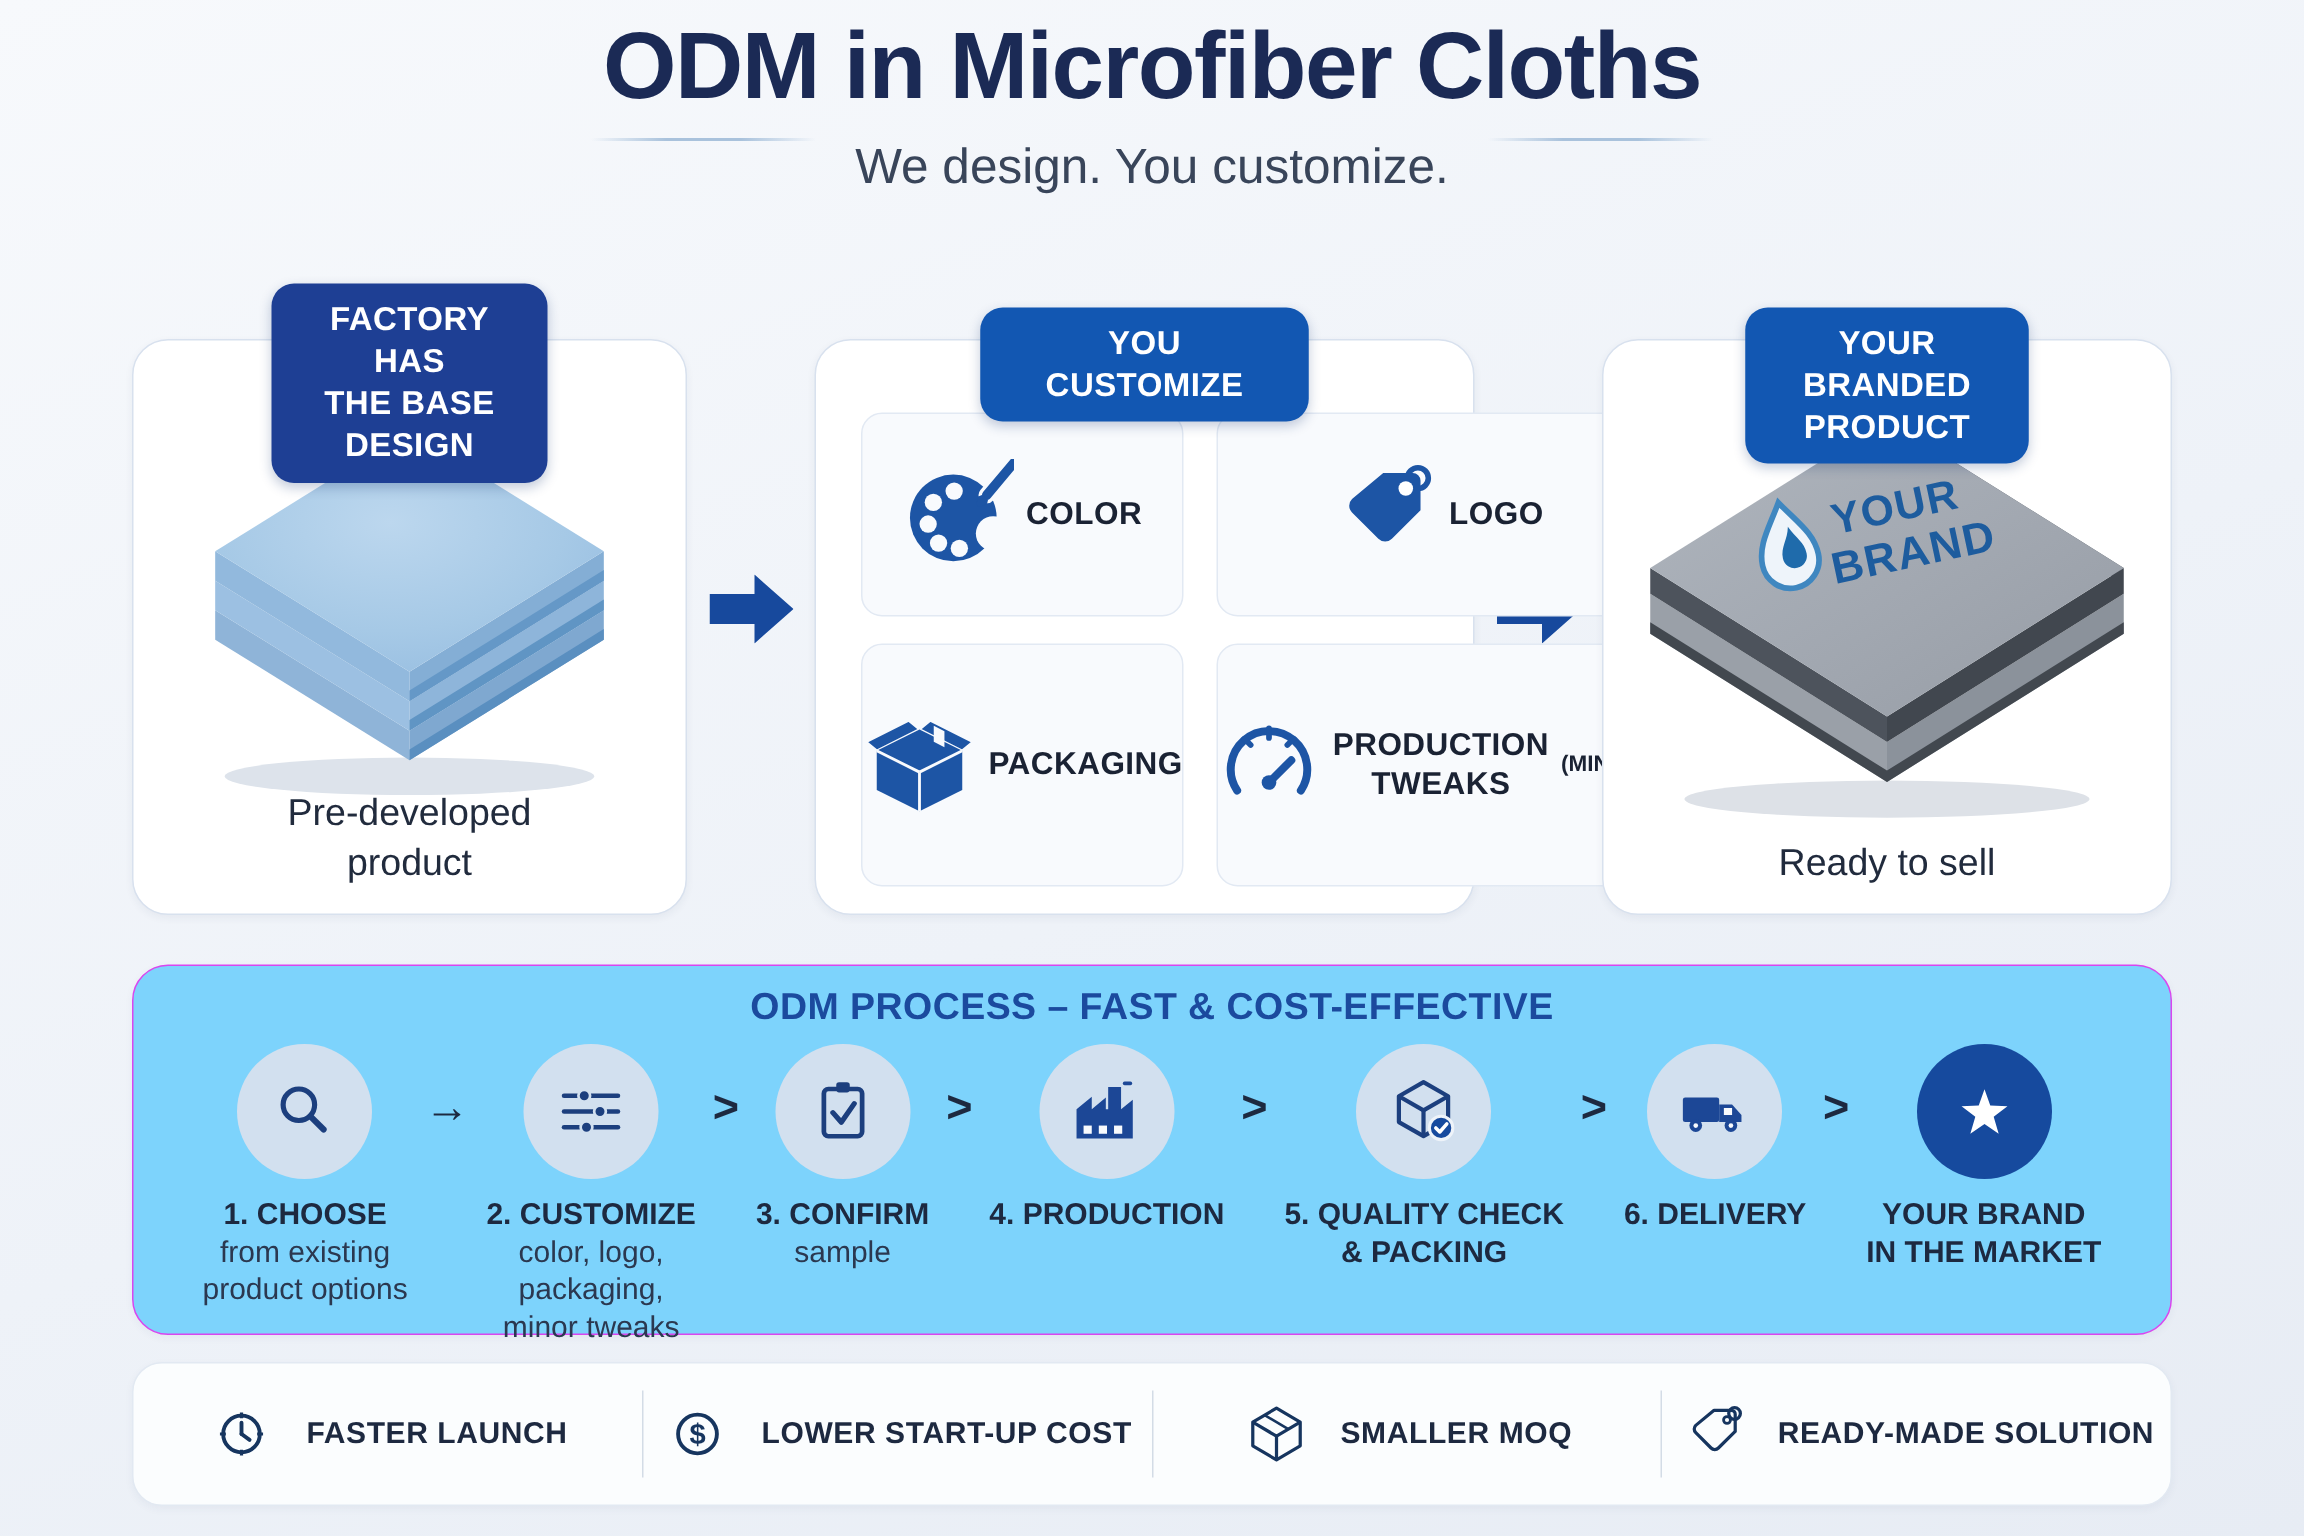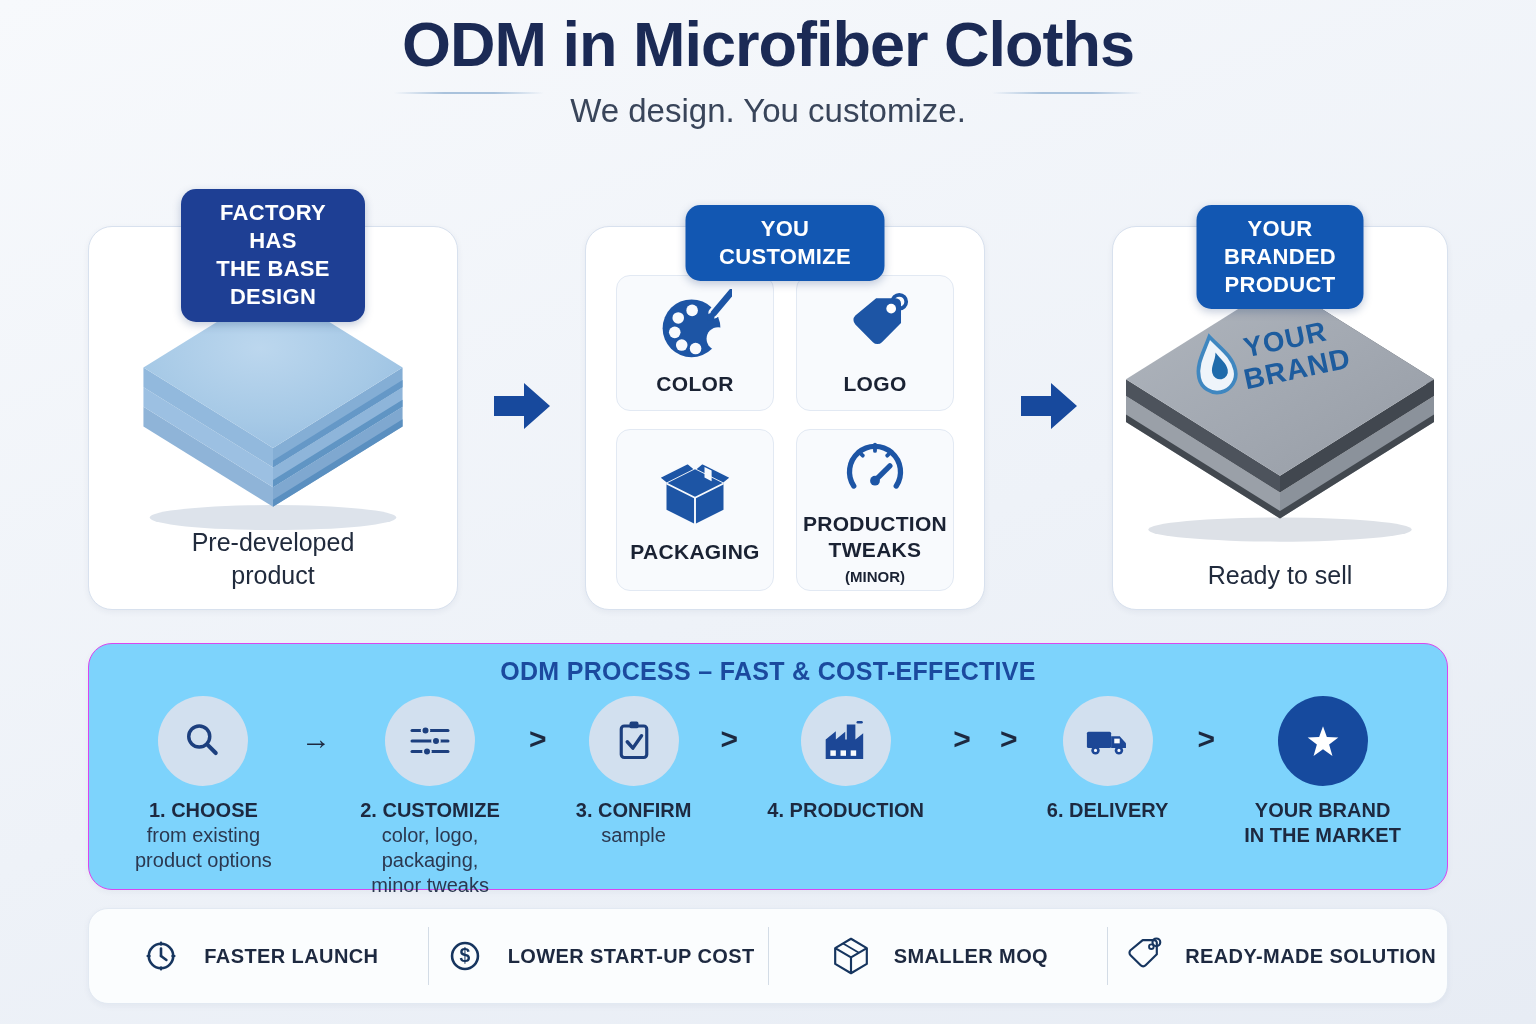--- a/index.html
+++ b/index.html
@@ -15,38 +15,38 @@
   .hdr { text-align:center; padding-top:8px; }
   .title { font-size:63px; font-weight:bold; color:#1b2a55; letter-spacing:-1px; }
   .sub-row { display:flex; align-items:flex-start; justify-content:center; gap:26px; margin-top:12px; }
   .sub-line { width:150px; height:2px; background:linear-gradient(90deg,transparent,#a9c2dc,#a9c2dc,transparent); }
   .subtitle { font-size:33px; color:#39455a; }
 
   
   .main-row { position:absolute; left:88px; top:226px; width:1360px; height:384px; display:flex; justify-content:space-between; }
   .panel { position:relative; background:#ffffff; border:1.5px solid #d8e1ee; border-radius:24px;
            box-shadow:0 2px 6px rgba(30,50,90,.06); }
-  .panel.factory { width:370px; } .panel.customize { width:400px; } .panel.branded { width:336px; }
+  .panel.factory { width:370px; } .panel.customize { width:440px; } .panel.branded { width:380px; }
   .badge { position:absolute; left:50%; transform:translateX(-50%); text-align:center;
            color:#fff; font-weight:bold; font-size:22px; line-height:1.28; letter-spacing:.3px;
            padding:10px 26px; border-radius:15px; box-shadow:0 3px 8px rgba(20,50,110,.25); white-space:pre-line; }
   .badge.dark { background:#1e3f94; top:-38px; }
   .badge.bright { background:#1257b2; top:-22px; }
   .panel-caption { position:absolute; bottom:18px; width:100%; text-align:center;
                    font-size:25px; line-height:1.3; color:#212b3d; }
   .towel-wrap { display:flex; justify-content:center; margin-top:44px; }
   .branded .towel-wrap { margin-top:30px; }
 
   .flow-arrow { flex:1; display:flex; align-items:center; justify-content:center; margin-top:150px; height:60px; }
 
   
   .cust-grid { display:grid; grid-template-columns:1fr 1fr; grid-template-rows:136px 162px;
                gap:18px 22px; padding:48px 30px 0 30px; }
   .cust-card { background:#f8fafd; border:1px solid #e2e9f3; border-radius:14px;
-               display:flex; flex-direction:column; align-items:center; justify-content:center; gap:8px; }
+               display:flex; flex-direction:row; align-items:center; justify-content:center; gap:8px; }
   .cust-label { font-size:21px; font-weight:bold; color:#1a2233; text-align:center; line-height:1.22; letter-spacing:.3px; }
   .cust-sublabel { font-size:15px; font-weight:bold; color:#1a2233; margin-top:-2px; }
 
   
   .process { position:absolute; left:88px; top:643px; width:1360px; height:247px;
              background:#7dd3fc; border:1px solid #d946ef; border-radius:24px;
              box-shadow:0 2px 6px rgba(30,50,90,.05); }
   .process-title { text-align:center; margin-top:13px; font-size:25px; font-weight:bold;
                    color:#1b4a9e; letter-spacing:.3px; }
   .steps-row { display:flex; justify-content:space-between; align-items:flex-start; padding:10px 46px 0 46px; }
@@ -283,20 +283,34 @@
           <rect x="25" y="44" width="7" height="7" fill="#f8fafd"></rect>
           <rect x="38" y="44" width="7" height="7" fill="#f8fafd"></rect>
         </svg>
       </div>
       <div class="step-title">4. PRODUCTION</div>
       <div class="step-sub pre"></div>
     </div>
 
     <div class="sep">&gt;</div>
 
+    <div class="step">
+      <div class="step-circle">
+        <svg width="50" height="50" viewBox="0 0 64 64">
+          <polygon points="32,7 53,19 53,41 32,53 11,41 11,19" fill="none" stroke="#1c3f7e" stroke-width="3.6" stroke-linejoin="round"></polygon>
+          <polyline points="11,19 32,31 53,19" fill="none" stroke="#1c3f7e" stroke-width="3.6" stroke-linejoin="round"></polyline>
+          <line x1="32" y1="31" x2="32" y2="53" stroke="#1c3f7e" stroke-width="3.6"></line>
+          <circle cx="47" cy="46" r="10" fill="#164a9e" stroke="#eef3f9" stroke-width="2.6"></circle>
+          <path d="M42.5 46 l3.4 3.5 6 -7" fill="none" stroke="#fff" stroke-width="3" stroke-linecap="round" stroke-linejoin="round"></path>
+        </svg>
+      </div>
+      <div class="step-title pre">5. QUALITY CHECK
+&amp; PACKING</div>
+      <div class="step-sub pre"></div>
+    </div>
 
     <div class="sep">&gt;</div>
 
     <div class="step">
       <div class="step-circle">
         <svg width="50" height="50" viewBox="0 0 64 64">
           <rect x="5" y="20" width="31" height="21" rx="2" fill="#1c4796"></rect>
           <path d="M36 26 h11 l8 9 v6 h-19 z" fill="#1c4796"></path>
           <rect x="40" y="29" width="7" height="6" fill="#f8fafd"></rect>
           <circle cx="16" cy="44" r="5.4" fill="#1c4796"></circle>

